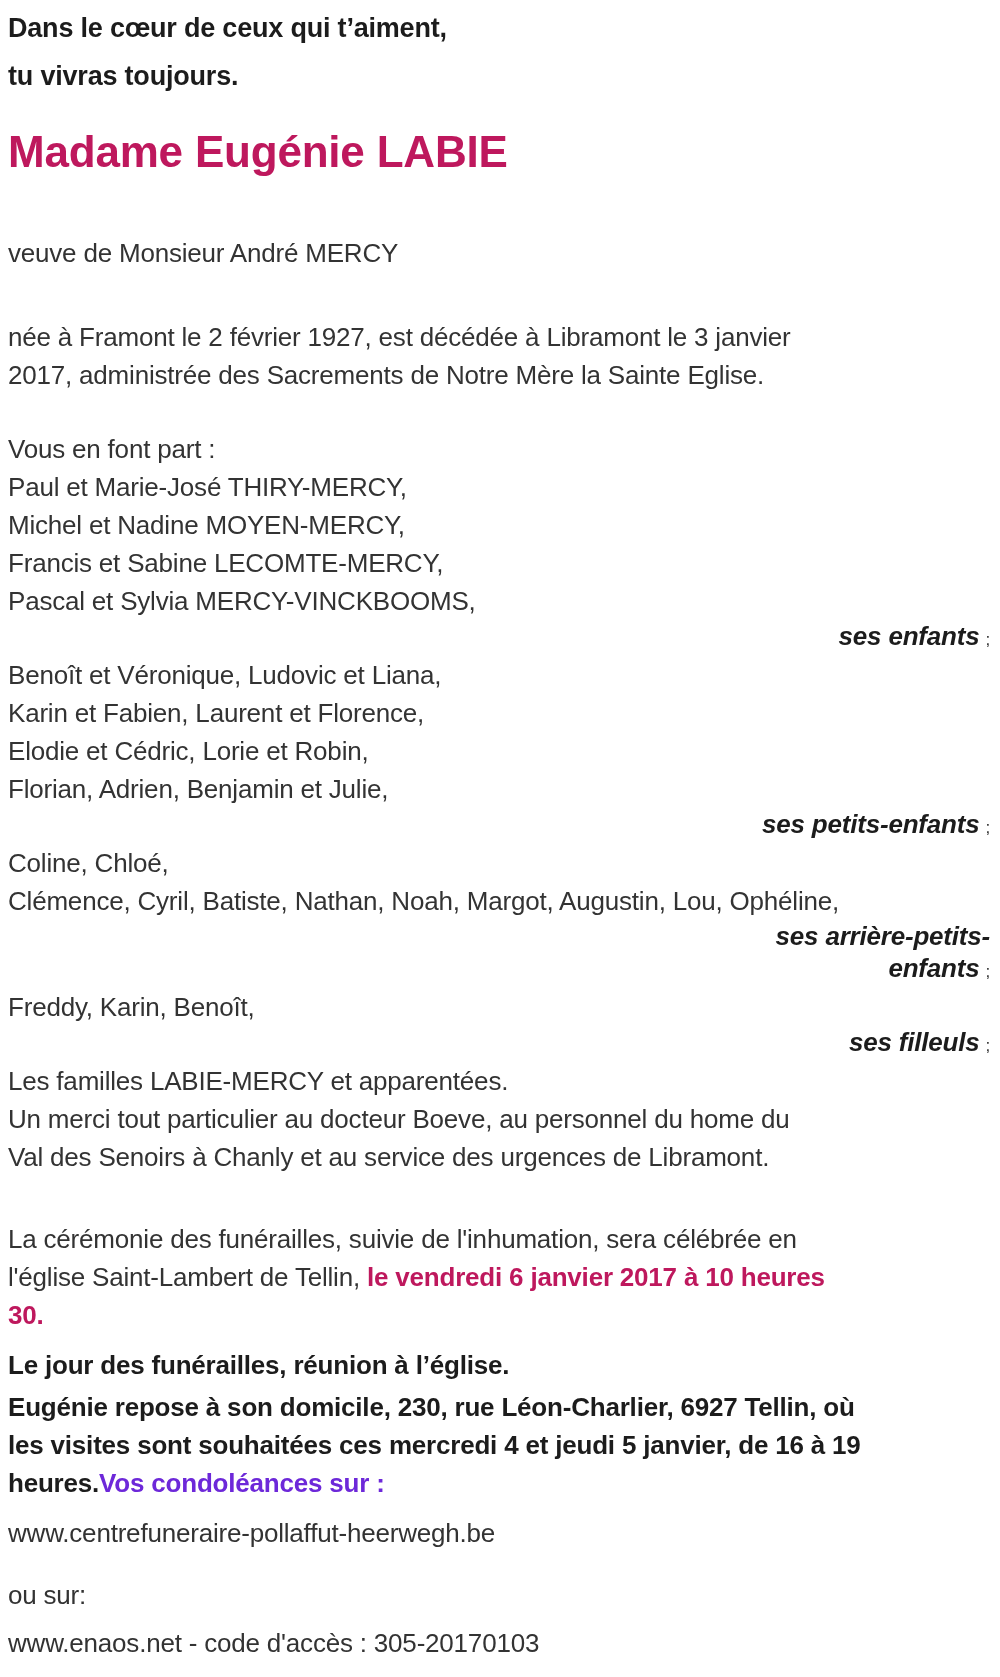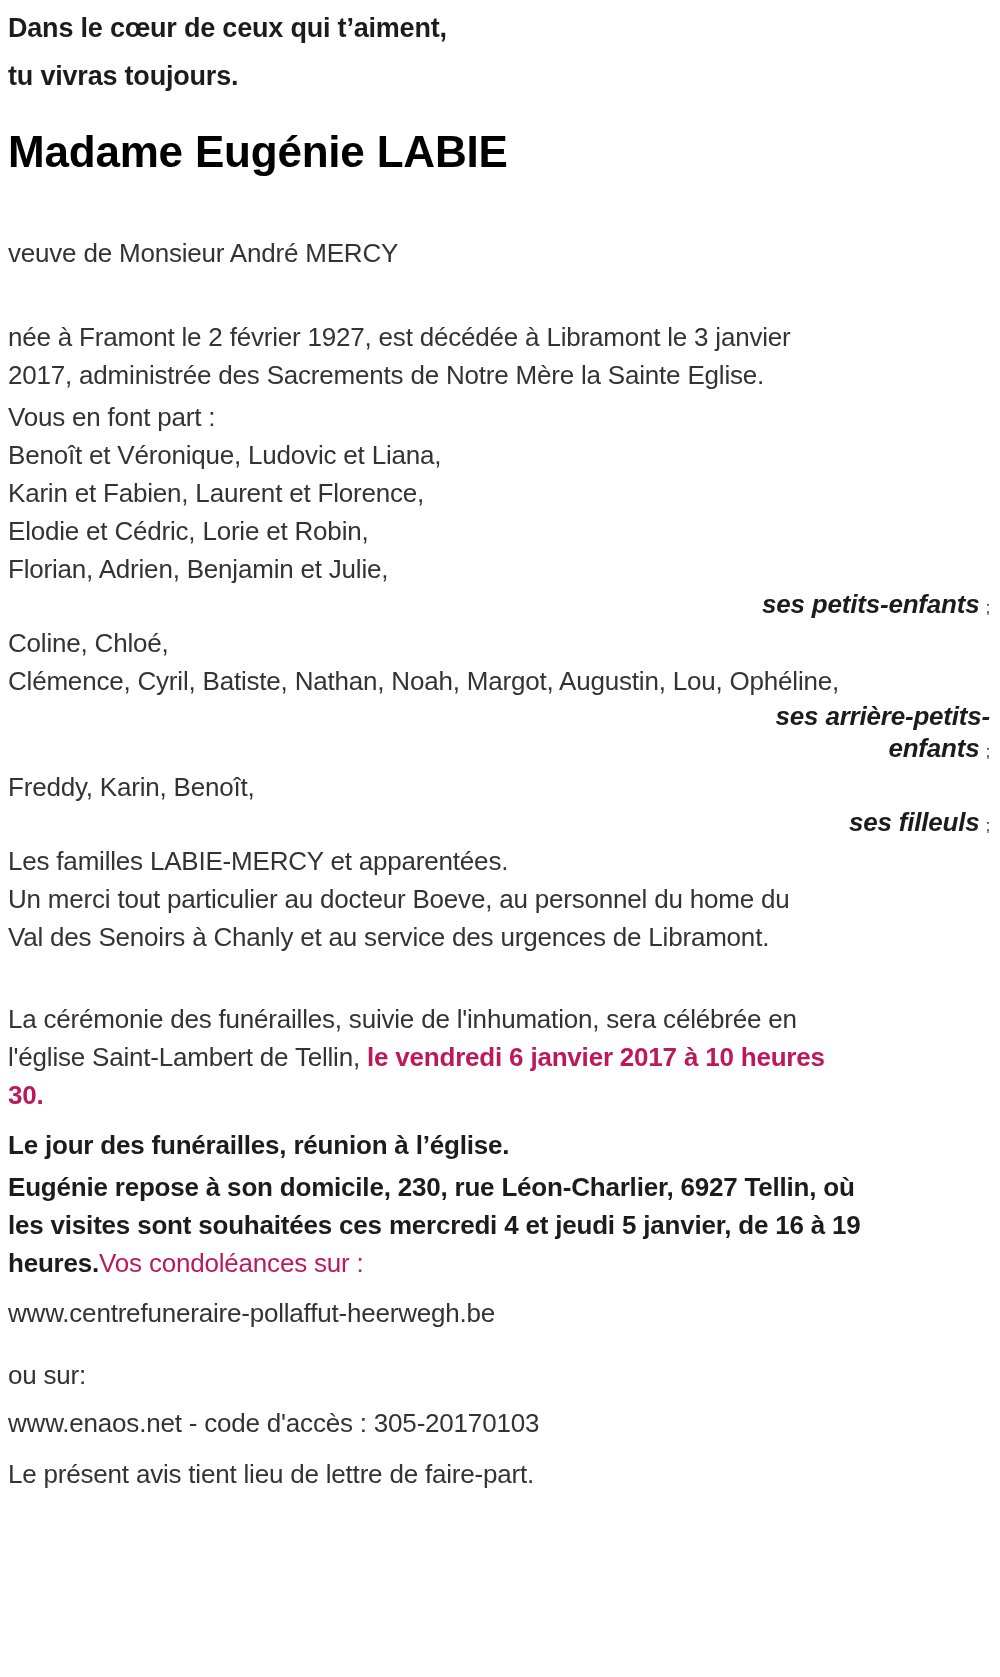--- a/index.html
+++ b/index.html
@@ -22,26 +22,26 @@
     font-size: 27px;
     line-height: 48px;
     color: #1c1c1c;
     white-space: nowrap;
   }
   .title {
     margin-top: 26px;
     font-size: 44px;
     font-weight: 700;
     line-height: 52px;
-    color: #000000;
+    color: #be185d;
     white-space: nowrap;
   }
   .relation { margin-top: 56px; }
   .intro { margin-top: 46px; }
-  .announcement { margin-top: 4px; }
+  .announcement { margin-top: 36px; }
   .role-label {
     line-height: 32px;
     text-align: right;
     font-weight: 700;
     font-style: italic;
     color: #1c1c1c;
     padding-right: 2px;
   }
   .role-suffix {
     font-weight: 400;
@@ -52,21 +52,21 @@
   }
   .label-wrap {
     max-width: 280px;
     margin-left: auto;
     white-space: normal;
   }
   .ceremony { margin-top: 44px; }
   .strong { font-weight: 700; color: #be185d; }
   .meeting { margin-top: 12px; font-weight: 700; color: #1c1c1c; }
   .visits { margin-top: 4px; font-weight: 700; color: #1c1c1c; }
-  .regular { font-weight: 400; color: #be185d; }
+  .regular { font-weight: 700; color: #6d28d9; }
   .url-first { margin-top: 12px; }
   .or-line { margin-top: 24px; }
   .url-second { margin-top: 10px; }
   .footer-line { margin-top: 13px; }
 </style>
 </head>
 <body>
 
 <div class="doc">
 
@@ -77,20 +77,27 @@
 
   <div class="line relation">veuve de Monsieur André MERCY</div>
 
   <div class="intro">
     <div class="line">née à Framont le 2 février 1927, est décédée à Libramont le 3 janvier</div>
     <div class="line">2017, administrée des Sacrements de Notre Mère la Sainte Eglise.</div>
   </div>
 
   <div class="line announcement">Vous en font part :</div>
 
+  <div>
+    <div class="line">Paul et Marie-José THIRY-MERCY,</div>
+    <div class="line">Michel et Nadine MOYEN-MERCY,</div>
+    <div class="line">Francis et Sabine LECOMTE-MERCY,</div>
+    <div class="line">Pascal et Sylvia MERCY-VINCKBOOMS,</div>
+    <div class="role-label"><span>ses enfants</span><span class="role-suffix">;</span></div>
+  </div>
 
   <div>
     <div class="line">Benoît et Véronique, Ludovic et Liana,</div>
     <div class="line">Karin et Fabien, Laurent et Florence,</div>
     <div class="line">Elodie et Cédric, Lorie et Robin,</div>
     <div class="line">Florian, Adrien, Benjamin et Julie,</div>
     <div class="role-label"><span>ses petits-enfants</span><span class="role-suffix">;</span></div>
   </div>
 
   <div>

